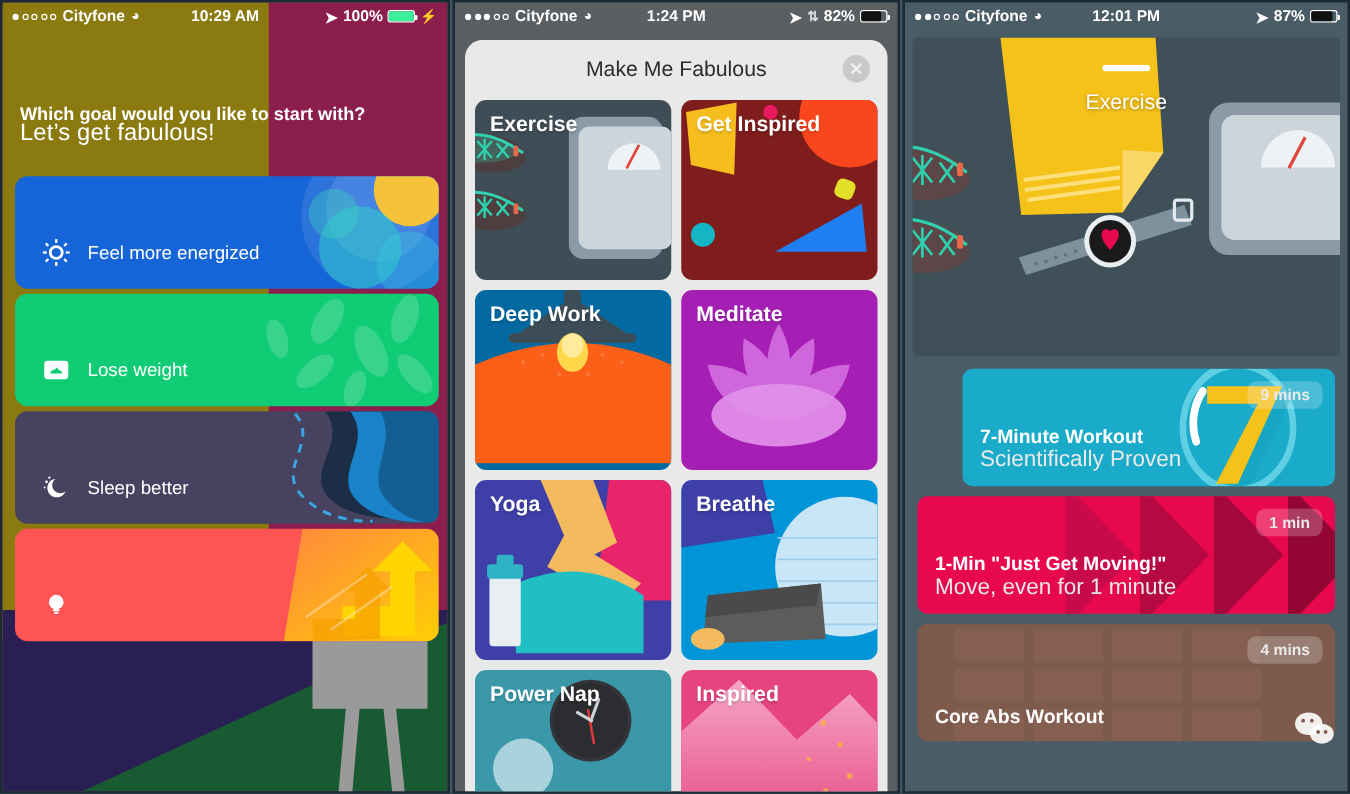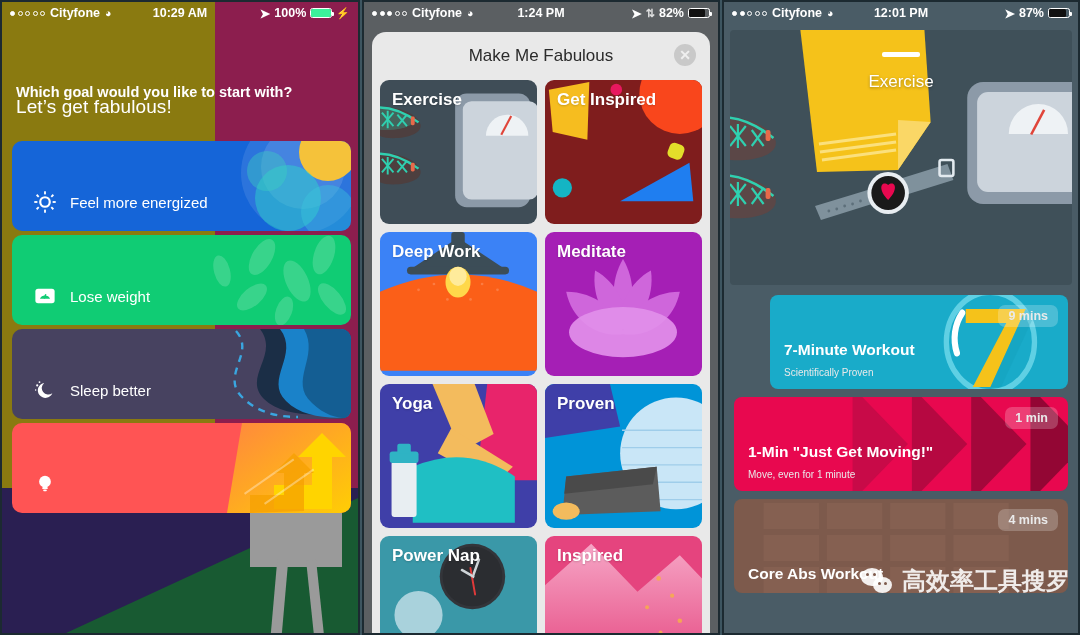--- a/index.html
+++ b/index.html
@@ -74,21 +74,21 @@
          border-radius:4px; overflow:hidden; }
   .hero-title{ position:absolute; left:0; right:0; top:42px; text-align:center; color:#fff;
                font-size:17px; font-weight:500; z-index:9; text-shadow:0 1px 3px rgba(0,0,0,.35);}
   .hero-bar{ position:absolute; left:50%; transform:translateX(-50%); top:22px; width:38px; height:5px;
              background:#fff; border-radius:2px; z-index:9; }
   .wcard{ position:absolute; left:10px; right:10px; height:94px; border-radius:8px; overflow:hidden; }
   .w1{ top:293px; background:#19abc9;margin-left:36px; }
   .w2{ top:395px; background:#e8084f; }
   .w3{ top:497px; background:#7d5a4c; }
   .wcard .wt{ position:absolute; left:14px; bottom:30px; color:#fff; font-size:15.5px; font-weight:700; z-index:6;}
-  .wcard .ws{ position:absolute; left:14px; bottom:11px; color:#e9e9e9; font-size:10px; font-weight:400; z-index:6;}
+  .wcard .ws{ position:absolute; left:14px; bottom:11px; color:#e9e9e9; font-size:18px; font-weight:400; z-index:6;}
   .wcard.tallTitle .wt{ bottom:10px; }
   .pill{ position:absolute; right:10px; top:10px; z-index:7; padding:4px 10px; border-radius:7px;
          color:#eaeaea; font-size:12.5px; font-weight:600; background:rgba(255,255,255,.22); }
   .watermark{ position:absolute; right:8px; bottom:36px; z-index:20; display:flex; align-items:center; gap:7px;
               color:rgba(255,255,255,.88); font-size:24px; font-weight:600; }
   .wechat-ico{ width:34px; height:27px; position:relative; flex:0 0 auto; }
   .wb{ position:absolute; border-radius:50%; background:rgba(255,255,255,.9); }
 </style>
 </head>
 <body>
@@ -297,21 +297,21 @@
             <circle cx="140" cy="14" r="42" fill="#f9461c"></circle>
             <path d="M4 10 L46 2 L44 62 L8 54 Z" fill="#f6bd1f"></path>
             <path d="M78 126 L150 86 L154 126 Z" fill="#1f7ef0"></path>
             <circle cx="18" cy="112" r="10" fill="#14b5c4"></circle>
             <rect x="128" y="66" width="16" height="16" rx="5" fill="#e3de2a" transform="rotate(20 136 74)"></rect>
             <circle cx="74" cy="10" r="6" fill="#e8185f"></circle>
           </svg>
           <span class="tl">Get Inspired</span>
         </div>
 
-        <div class="tile" style="background:#3b82f6">
+        <div class="tile" style="background:#0369a1">
           <svg class="art" viewBox="0 0 163 144" preserveAspectRatio="none">
             <path d="M0 62 Q82 26 163 62 L163 144 L0 144 Z" fill="#fb5f18"></path>
             <rect x="74" y="0" width="14" height="14" rx="3" fill="#3c4d57"></rect>
             <path d="M30 40 L81 6 L132 40 Z" fill="#3c4d57"></path>
             <rect x="28" y="36" width="106" height="8" rx="4" fill="#3c4d57"></rect>
             <ellipse cx="81" cy="52" rx="13" ry="16" fill="#ffd84a"></ellipse>
             <ellipse cx="81" cy="46" rx="9" ry="10" fill="#ffeb9b"></ellipse>
             <g fill="#ffffff" opacity=".18">
               <circle cx="40" cy="60" r="1.4"></circle>
                 <circle cx="56" cy="54" r="1.4"></circle>
@@ -359,21 +359,21 @@
               <path d="M80 48 L190 48"></path>
                 <path d="M80 66 L190 66"></path>
                 <path d="M80 84 L190 84"></path>
               <path d="M80 102 L190 102"></path>
                 <path d="M82 120 L190 120"></path>
             </g>
             <path d="M22 96 L116 86 L120 132 L18 136 Z" fill="#5c5c5c"></path>
             <path d="M22 96 L116 86 L112 104 L20 114 Z" fill="#4a4a4a"></path>
             <ellipse cx="22" cy="132" rx="14" ry="9" fill="#f3bb5d"></ellipse>
           </svg>
-          <span class="tl">Proven</span>
+          <span class="tl">Breathe</span>
         </div>
 
         <div class="tile" style="background:#3a98a8">
           <svg class="art" viewBox="0 0 163 144" preserveAspectRatio="none">
             <circle cx="96" cy="42" r="34" fill="#33353a"></circle>
             <circle cx="96" cy="42" r="31" fill="#2b2d31"></circle>
             <rect x="95" y="22" width="2.6" height="22" rx="1" fill="#cfd4d8" transform="rotate(20 96 42)"></rect>
             <rect x="95" y="32" width="2" height="30" rx="1" fill="#e03a3a" transform="rotate(-10 96 45)"></rect>
             <rect x="95" y="28" width="2.6" height="16" rx="1" fill="#cfd4d8" transform="rotate(-60 96 42)"></rect>
             <circle cx="40" cy="82" r="25" fill="#cfe6ee" opacity=".75"></circle>
@@ -541,17 +541,16 @@
 
     <div class="watermark">
       <span class="wechat-ico">
         <i class="wb" style="left:0;top:0;width:22px;height:18px;border-radius:50% 50% 45% 50%;"></i>
         <i class="wb" style="left:12px;top:9px;width:19px;height:16px;border-radius:50%;"></i>
         <i class="wb" style="left:5px;top:5px;width:3.4px;height:3.4px;background:#7d5a4c;"></i>
         <i class="wb" style="left:12px;top:5px;width:3.4px;height:3.4px;background:#7d5a4c;"></i>
         <i class="wb" style="left:17px;top:14px;width:3px;height:3px;background:#7d5a4c;"></i>
         <i class="wb" style="left:23px;top:14px;width:3px;height:3px;background:#7d5a4c;"></i>
       </span>
-      <span>高效率工具搜罗</span>
     </div>
 
   </div>
 </div>
 
 </body></html>

